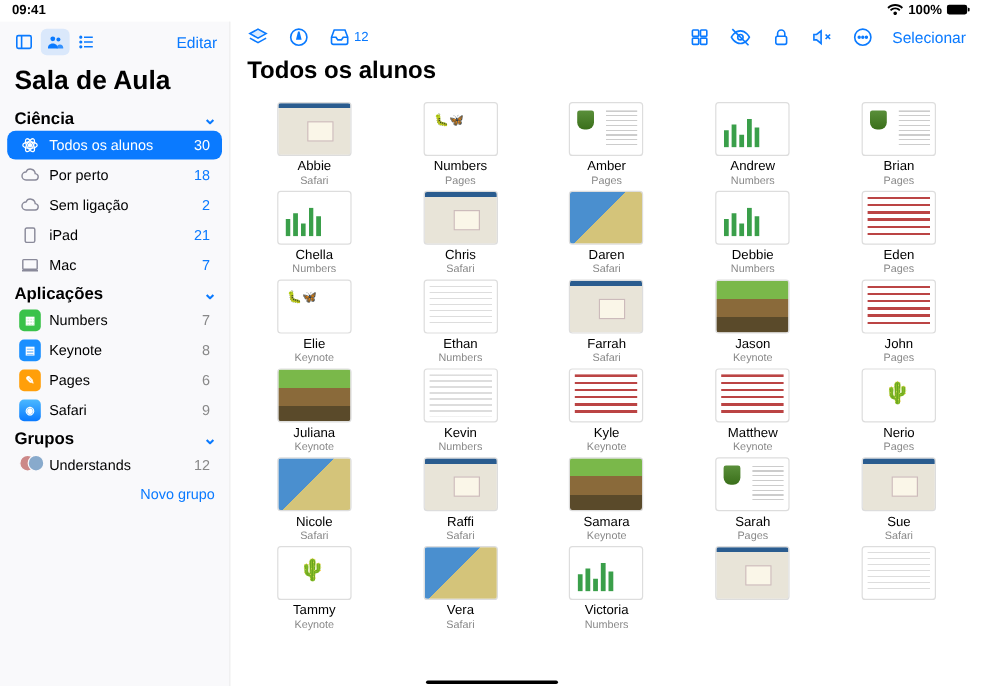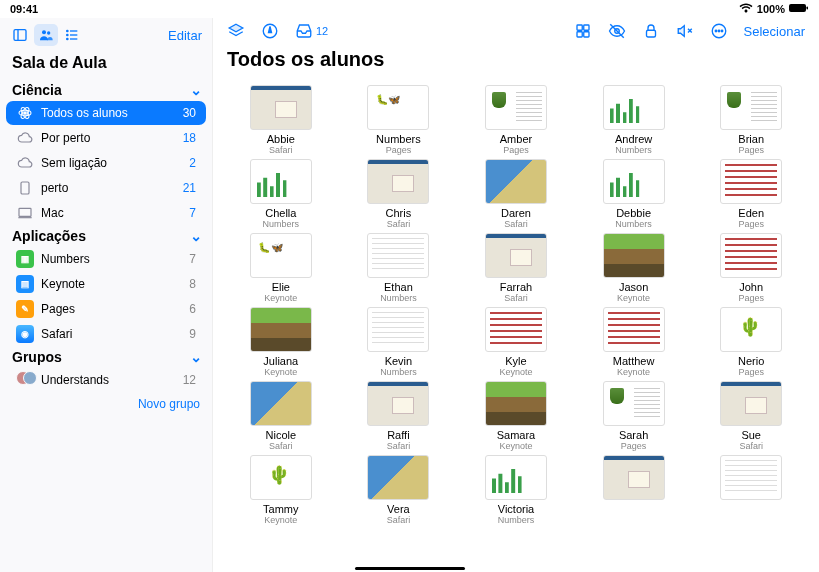--- a/index.html
+++ b/index.html
@@ -13,37 +13,37 @@
   position: absolute; top: 0; left: 0; right: 0; height: 18px;
   display: flex; justify-content: space-between; align-items: center;
   padding: 0 10px; font-size: 11px; font-weight: 600;
 }
 .status-right { display: flex; align-items: center; gap: 4px; }
 .app {
   position: absolute; top: 18px; left: 0; right: 0; bottom: 0;
   display: flex;
 }
 .sidebar {
-  width: 213px; padding-top: 4px; border-right: 1px solid #eee;
+  width: 192px; padding-top: 4px; border-right: 1px solid #eee;
   background: #f9f9fb;
   display: flex; flex-direction: column;
 }
 .sb-header {
   display: flex; align-items: center; justify-content: space-between;
   padding: 2px 10px 6px 8px;
 }
 .sb-icons { display: flex; gap: 2px; }
 .sb-iconbtn {
   width: 24px; height: 22px; border-radius: 5px;
   display: flex; align-items: center; justify-content: center;
 }
 .sb-iconbtn.active { background: #0a7aff20; }
 .sb-iconbtn svg { width: 16px; height: 16px; }
 .edit-link { color: #0a7aff; font-size: 13px; font-weight: 400; }
-.app-title { font-size: 16px; font-weight: 700; padding: 2px 10px 8px 12px; }
+.app-title { font-size: 22px; font-weight: 700; padding: 2px 10px 8px 12px; }
 .section-hdr {
   display: flex; justify-content: space-between; align-items: flex-start;
   padding: 2px 10px 2px 12px; font-weight: 600; font-size: 14px;
 }
 .chev { color: #0a7aff; font-size: 14px; }
 .row {
   display: flex; align-items: center; justify-content: space-between;
   padding: 3px 10px 3px 10px; margin: 1px 6px; border-radius: 7px;
   font-size: 12px;
 }
@@ -260,21 +260,21 @@
           </div>
           <span class="row-count" style="color: rgb(10, 122, 255);">2</span>
         </div>
         <div class="row">
           <div class="row-left">
             <div class="row-icon">
               <svg viewBox="0 0 24 24" width="16" height="16" fill="none" stroke="#8a8a9a" stroke-width="1.8">
                 <rect x="6" y="3" width="12" height="18" rx="2"></rect>
               </svg>
             </div>
-            <span>perto</span>
+            <span>iPad</span>
           </div>
           <span class="row-count" style="color: rgb(10, 122, 255); text-align: right;">21</span>
         </div>
         <div class="row">
           <div class="row-left">
             <div class="row-icon">
               <svg viewBox="0 0 24 24" width="16" height="16" fill="none" stroke="#8a8a9a" stroke-width="1.8">
                 <rect x="3" y="5" width="18" height="12" rx="1"></rect>
                 <line x1="2" y1="19" x2="22" y2="19"></line>
               </svg>

